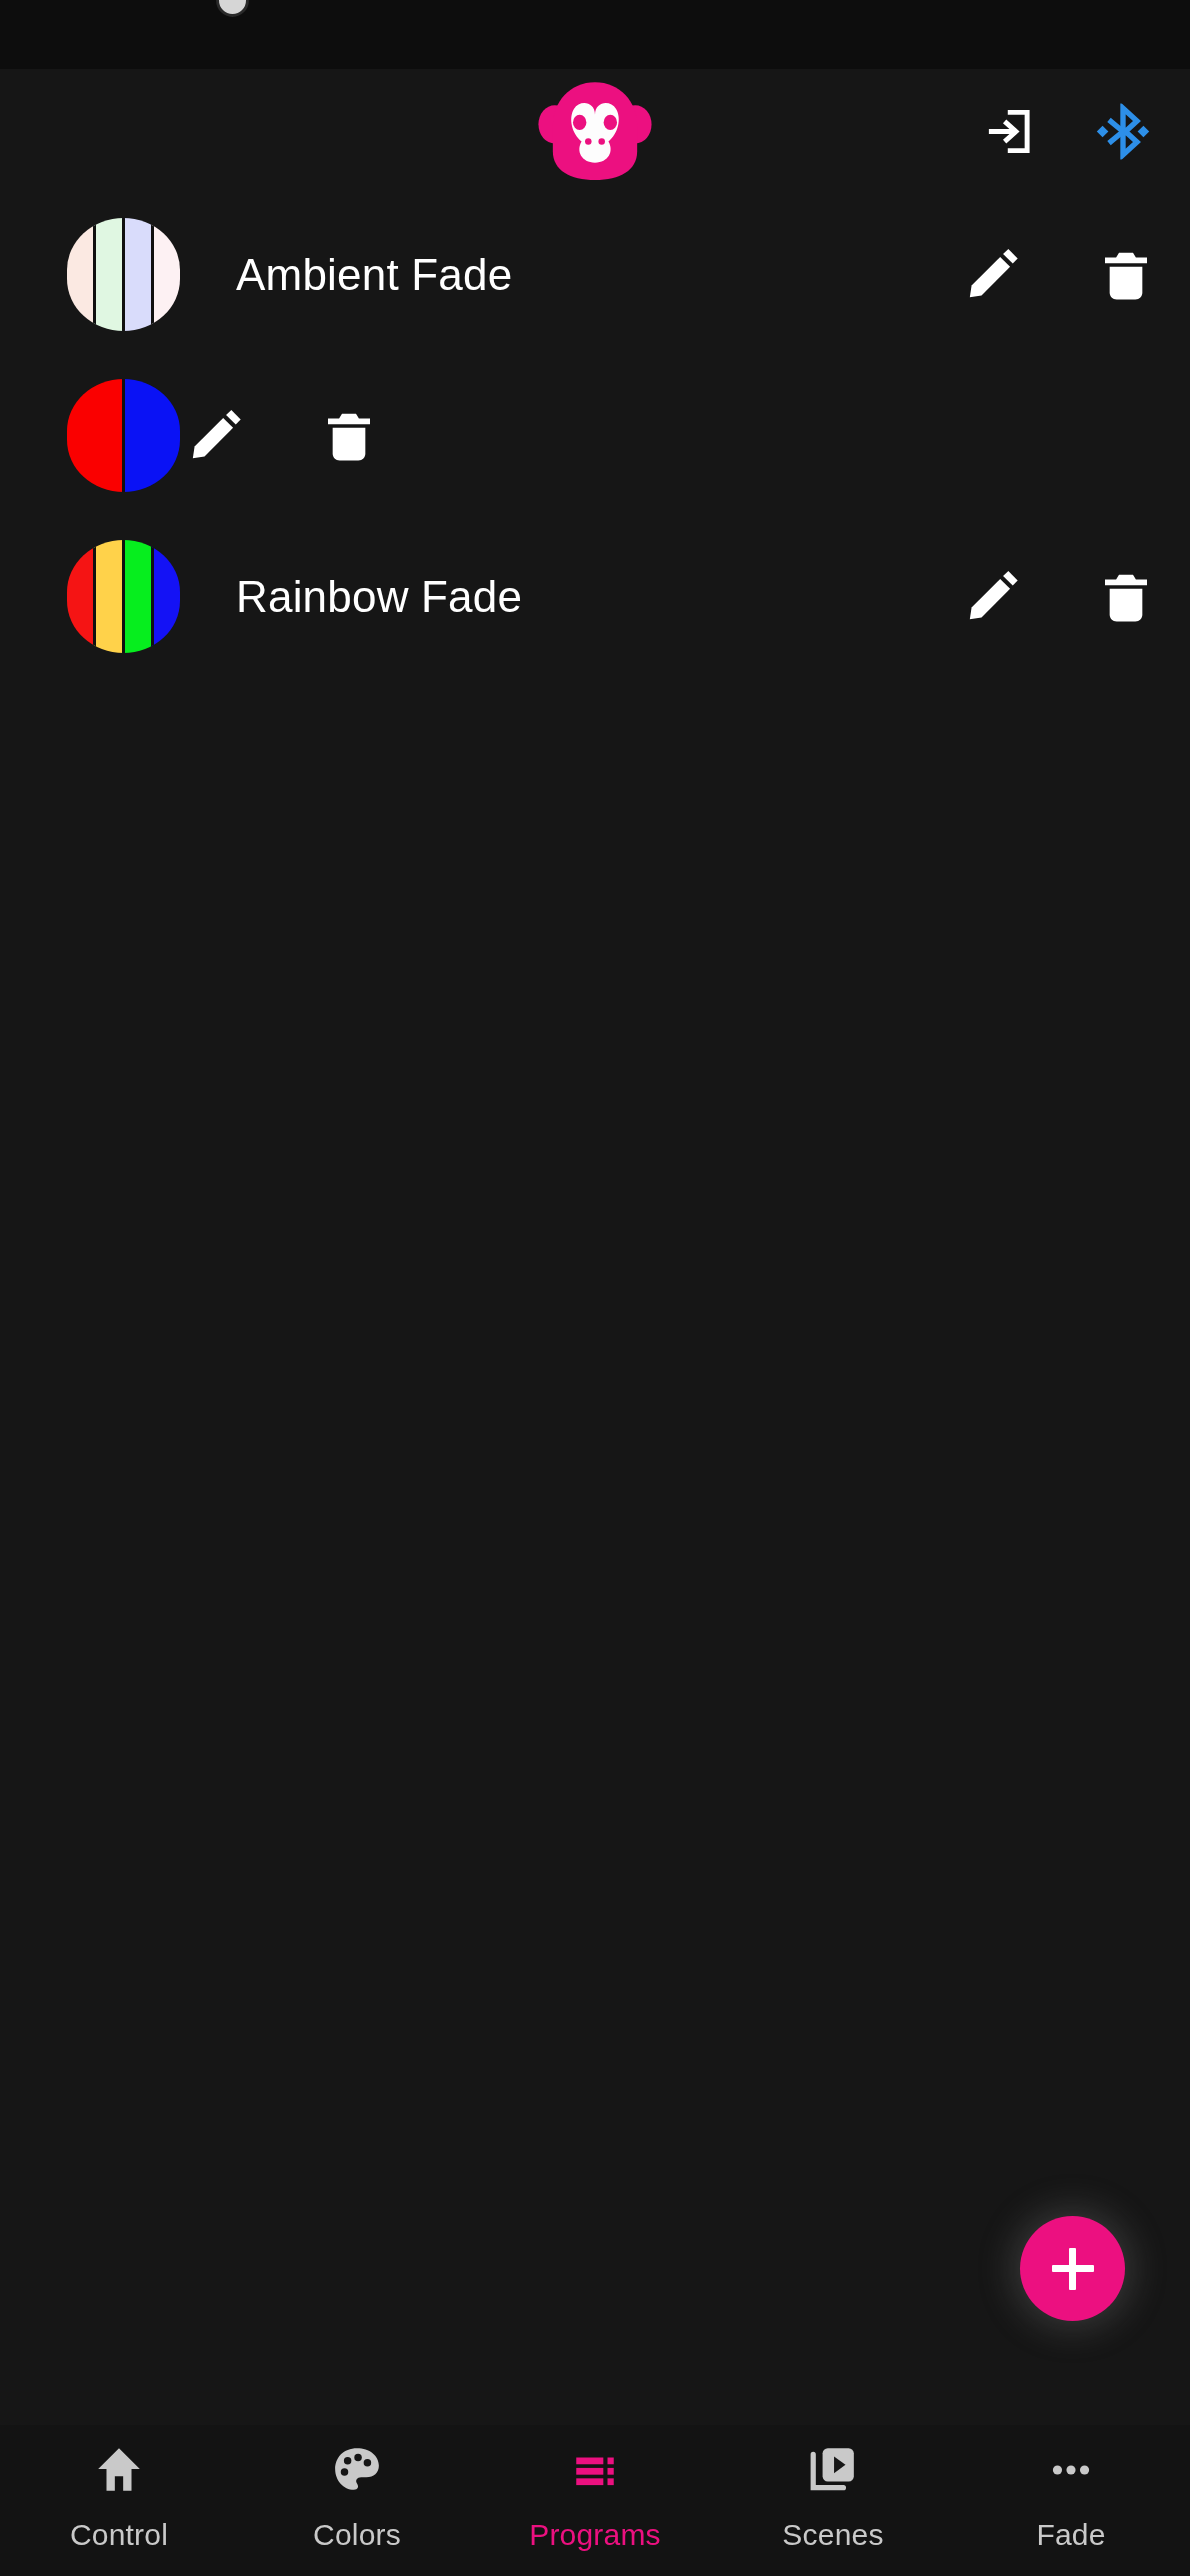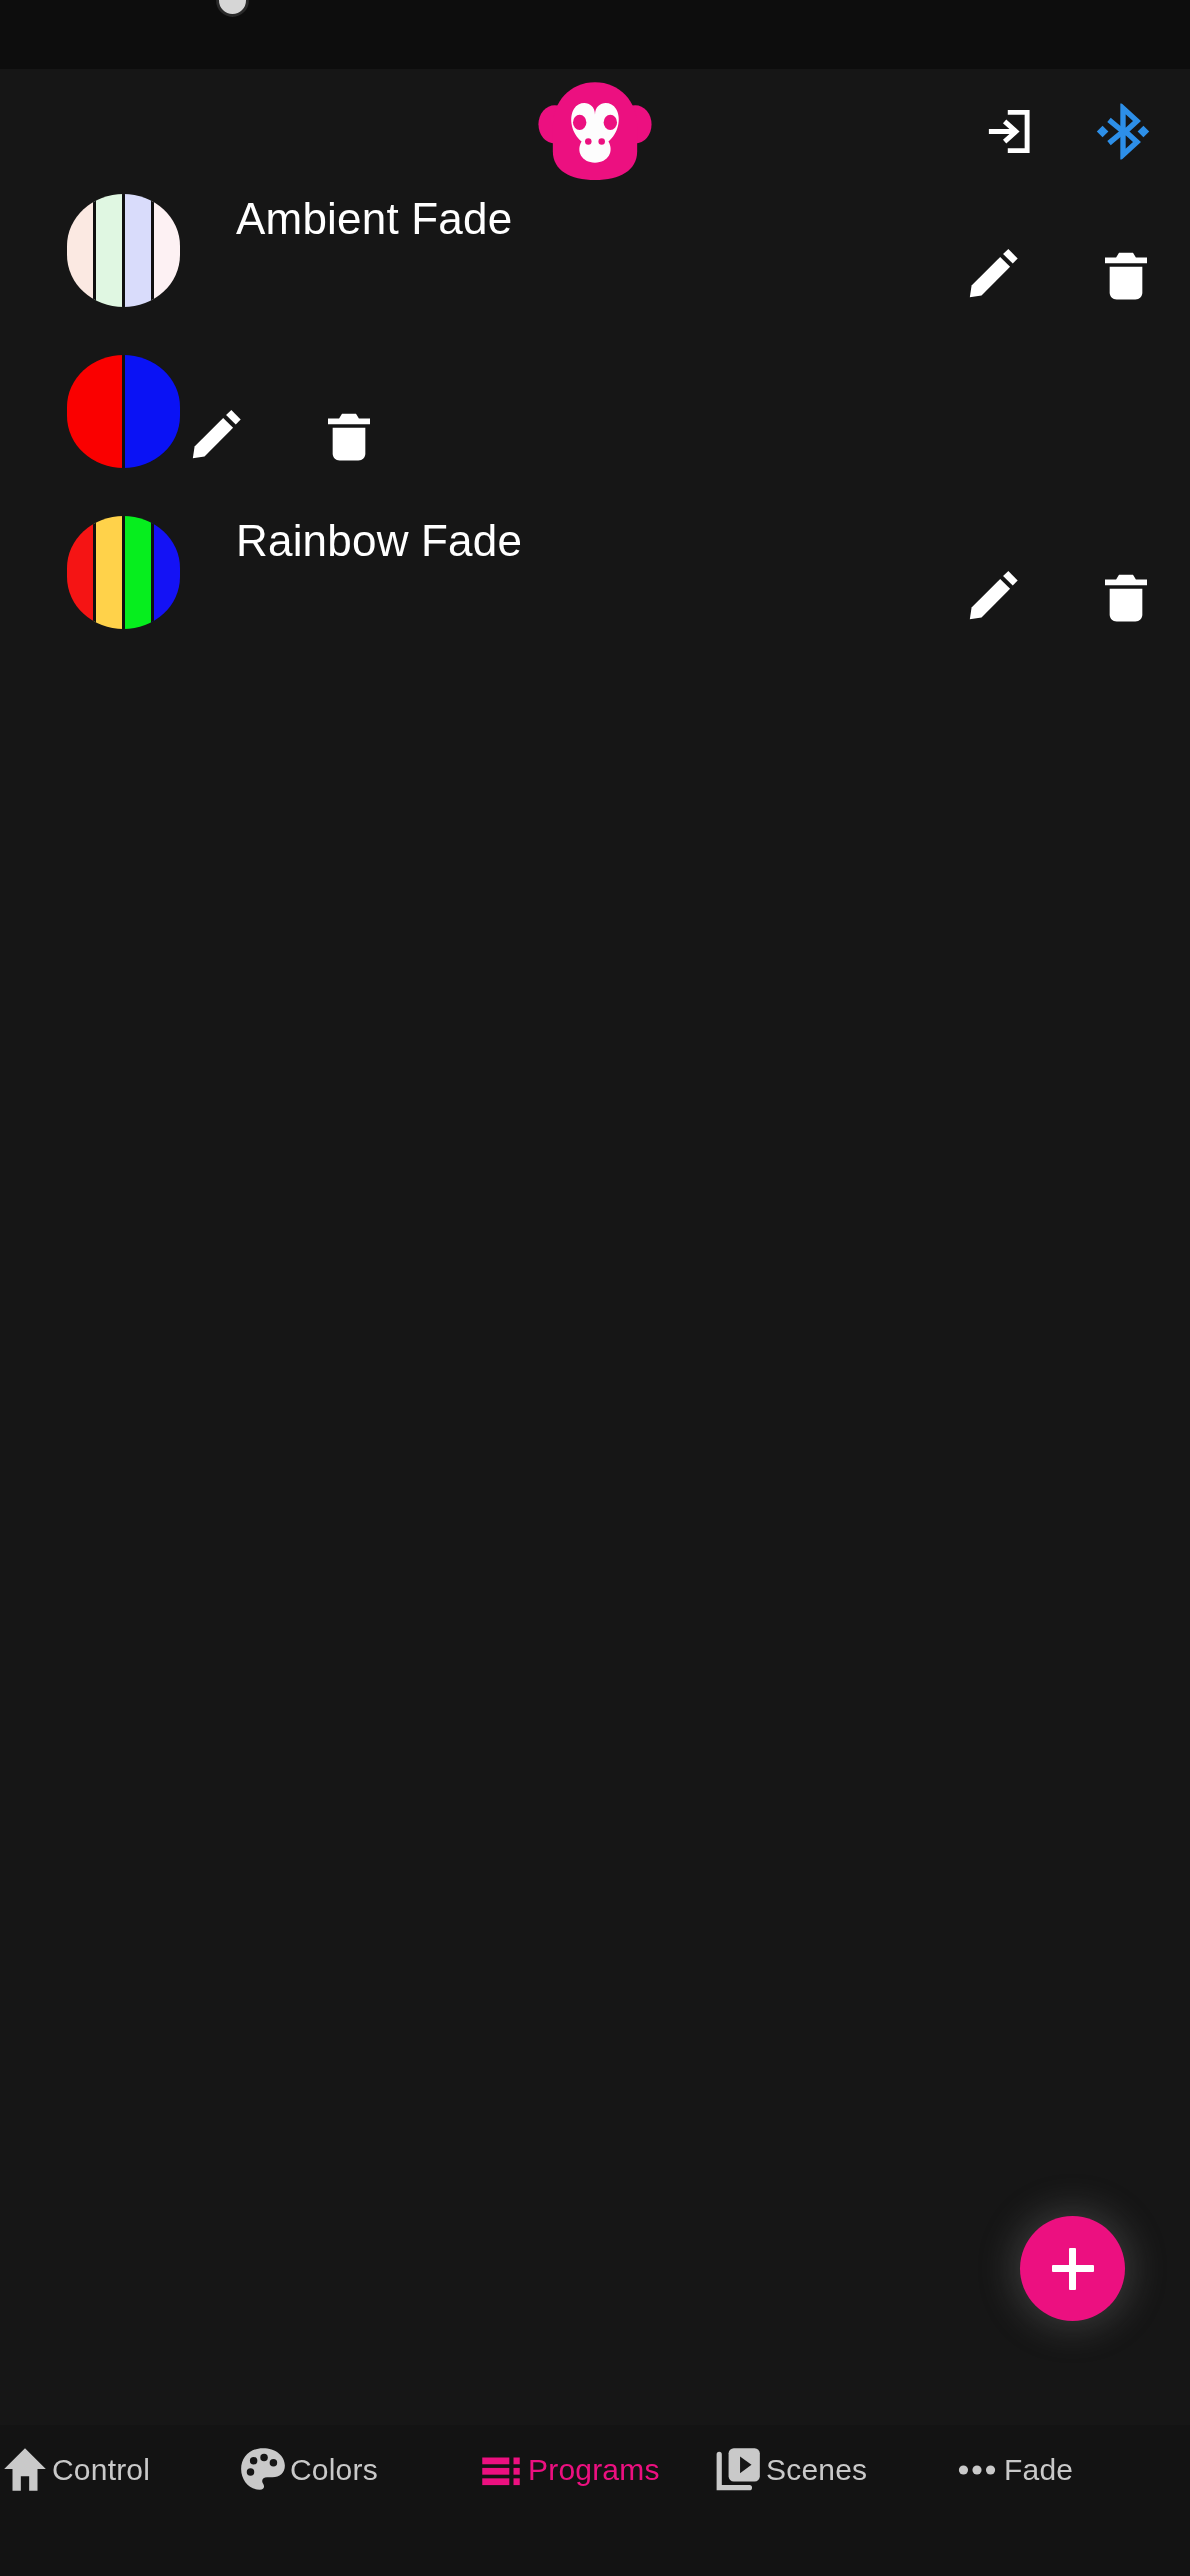--- a/index.html
+++ b/index.html
@@ -61,20 +61,21 @@
   
   .list {
     flex:1 1 auto;
     position:relative;
     overflow:hidden;
     background:#161616;
   }
   .row {
     height:161px;
     display:flex;
+    align-items:center;
     padding-left:67px;
     padding-right:30px;
     cursor:pointer;
   }
   .swatch {
     width:113px; height:113px;
     border-radius:50% / 46%;
     overflow:hidden;
     display:flex;
     flex:0 0 113px;
@@ -119,23 +120,23 @@
   .bottomnav {
     flex:0 0 151px;
     height:151px;
     background:#131313;
     display:flex;
     align-items:flex-start;
     padding-top:13.4px;
   }
   .navitem {
     flex:1 1 0;
-    display:flex; flex-direction:row;
+    display:flex; flex-direction:column;
     align-items:center; justify-content:flex-start;
-    gap:2px;
+    gap:17px;
     cursor:pointer;
     background:transparent; border:none;
   }
   .nav-icon { height:63px; display:flex; align-items:center; justify-content:center; }
   .nav-label {
     font-size:30px;
     color:#c9c9c9;
     letter-spacing:0.2px;
   }
   .navitem.active .nav-label { color:#ec1080; }

